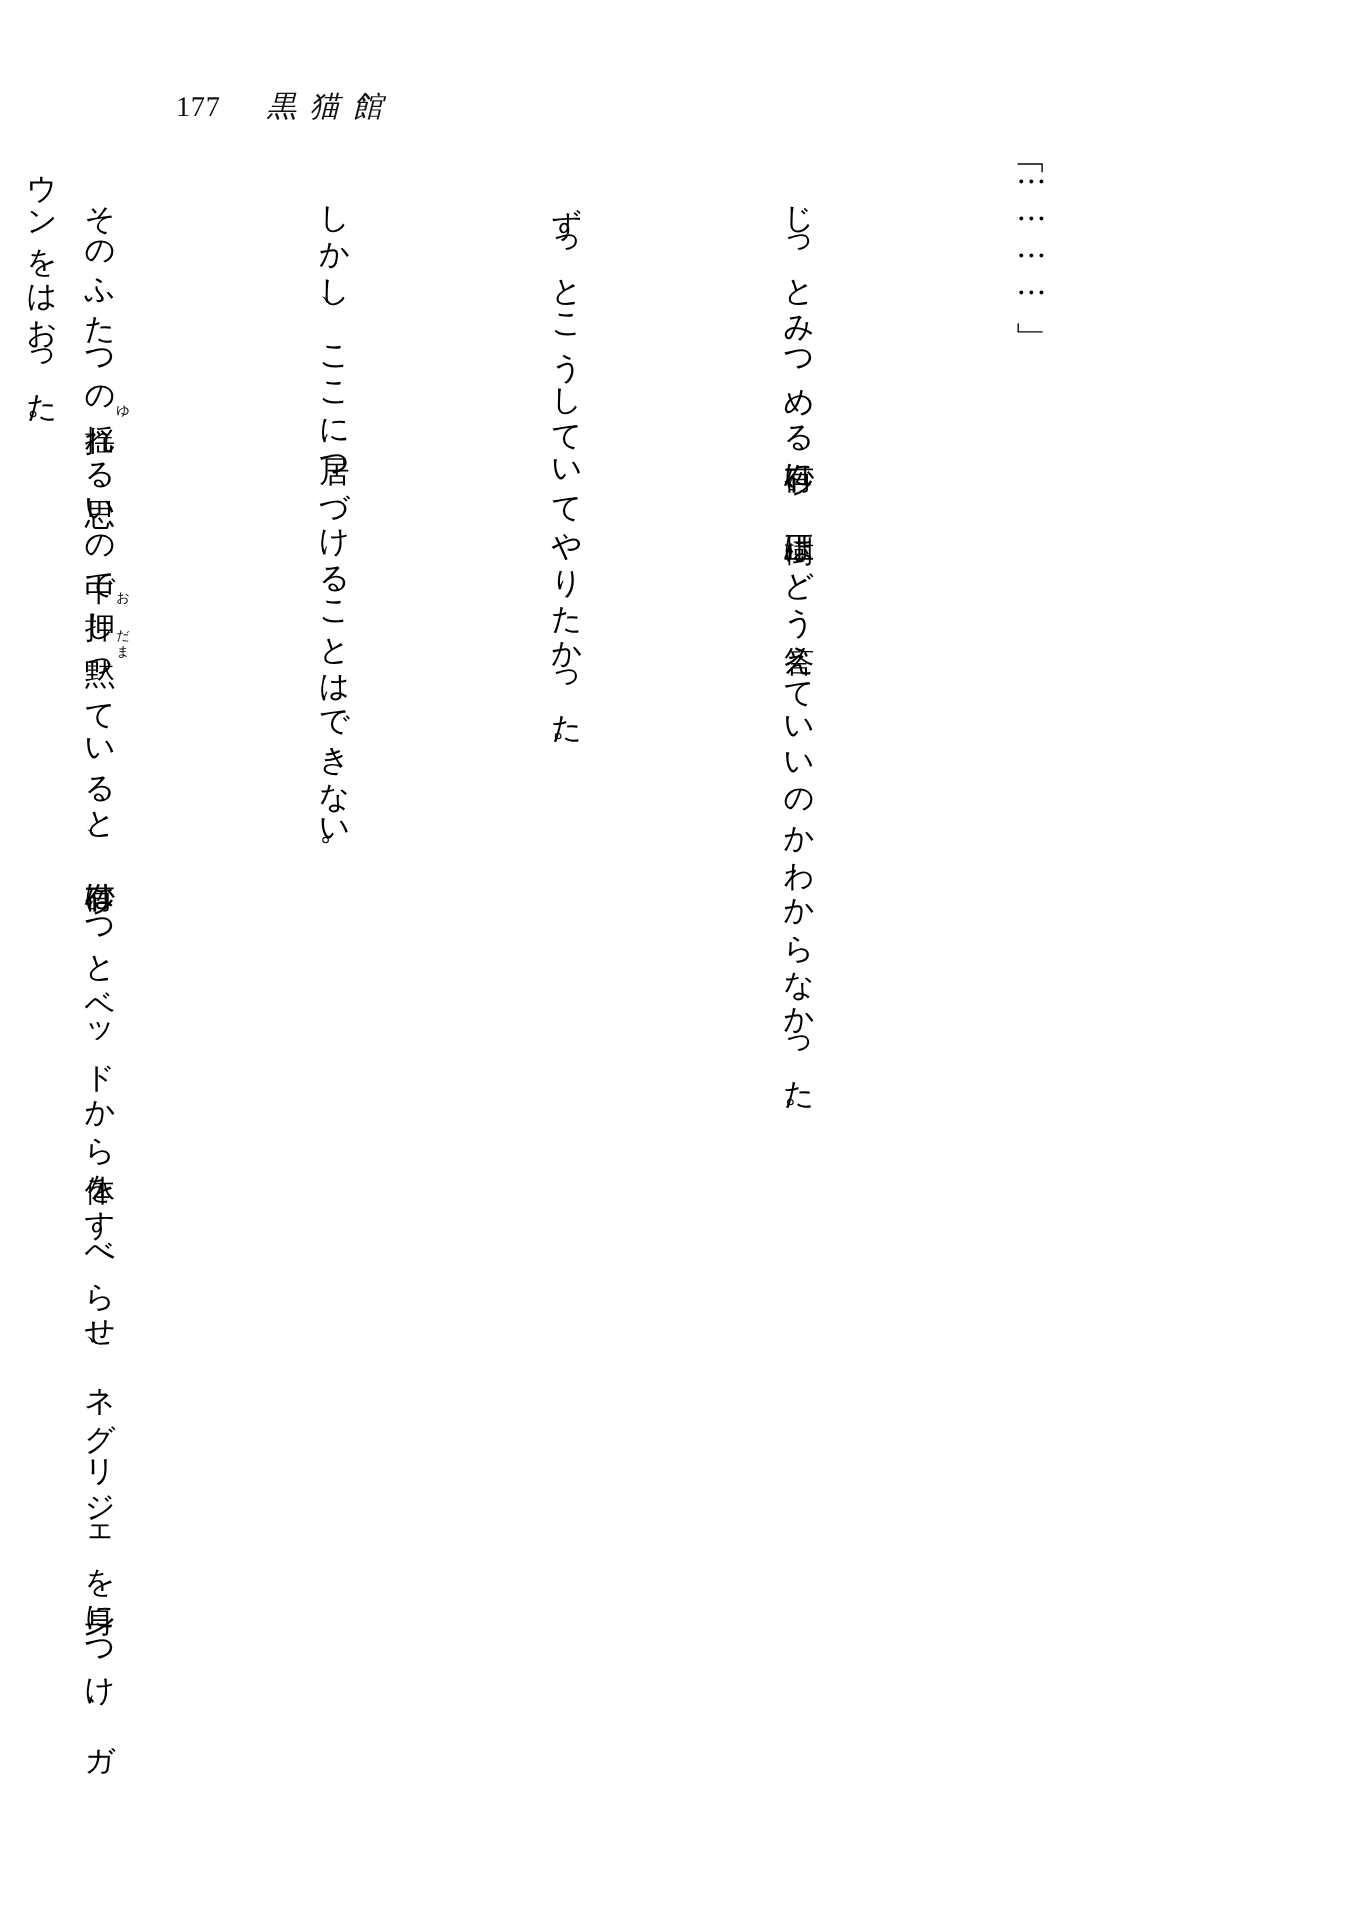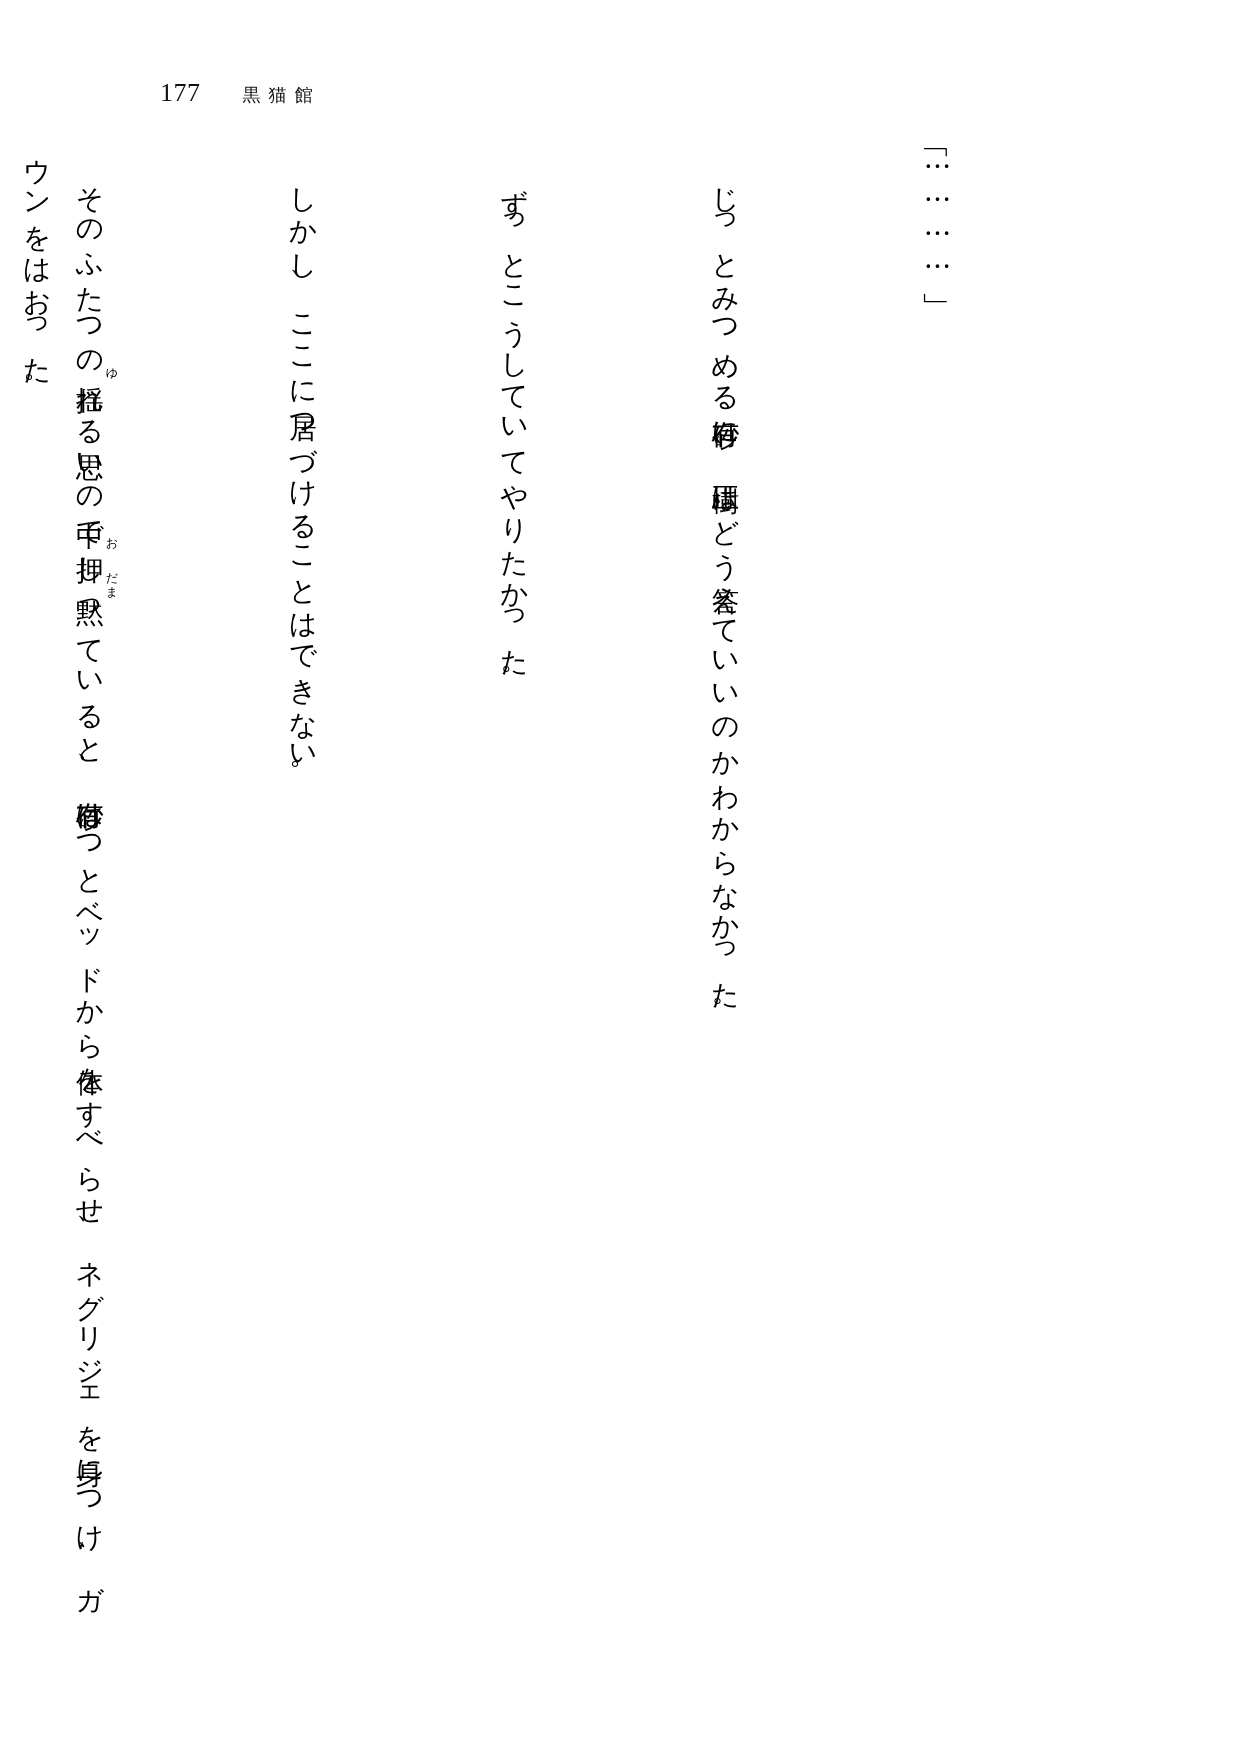--- a/index.html
+++ b/index.html
@@ -28,21 +28,22 @@
     font-size: 25px;
     letter-spacing: 0.02em;
     color: #111;
   }
   .page-header .folio {
     font-family: "Liberation Serif", serif;
     font-size: 26px;
   }
   .page-header .running-title {
     letter-spacing: 0.45em;
-    font-size: 18px;
+    font-size: 27px;
+    font-style: italic;
   }
 
   
   .body-text {
     position: absolute;
     top: 140px;
     right: 118px;
     height: 1470px;
     writing-mode: vertical-rl;
     text-orientation: upright;

